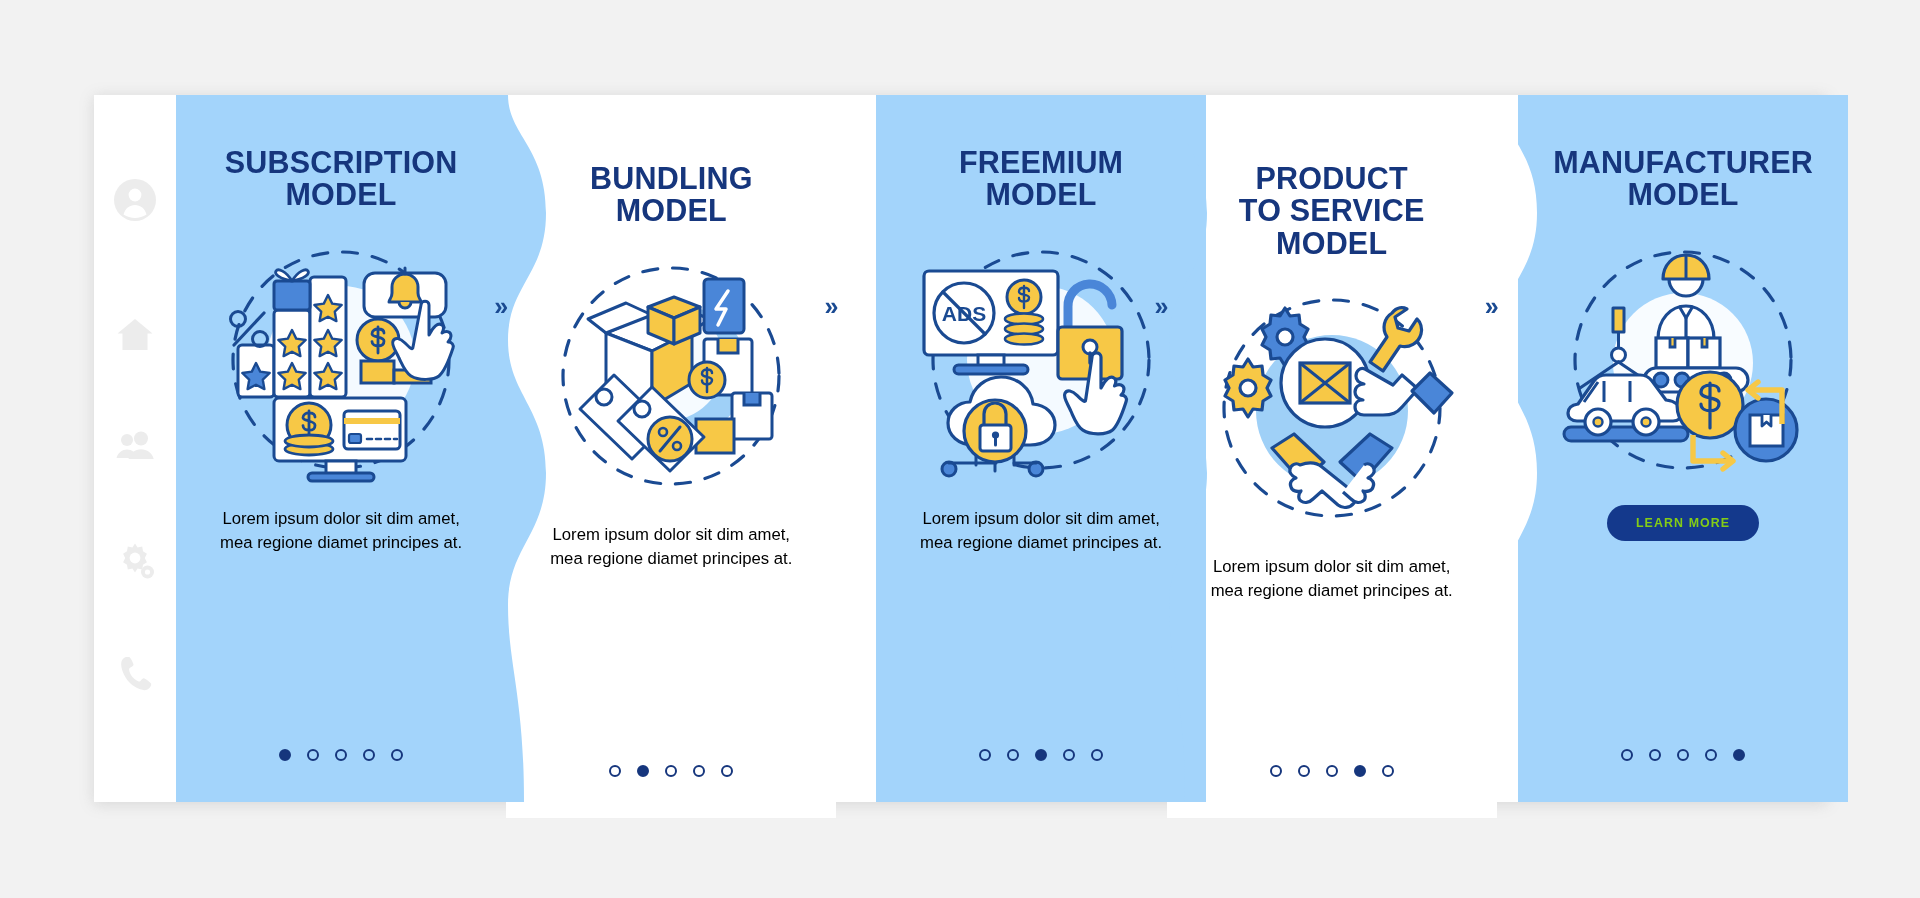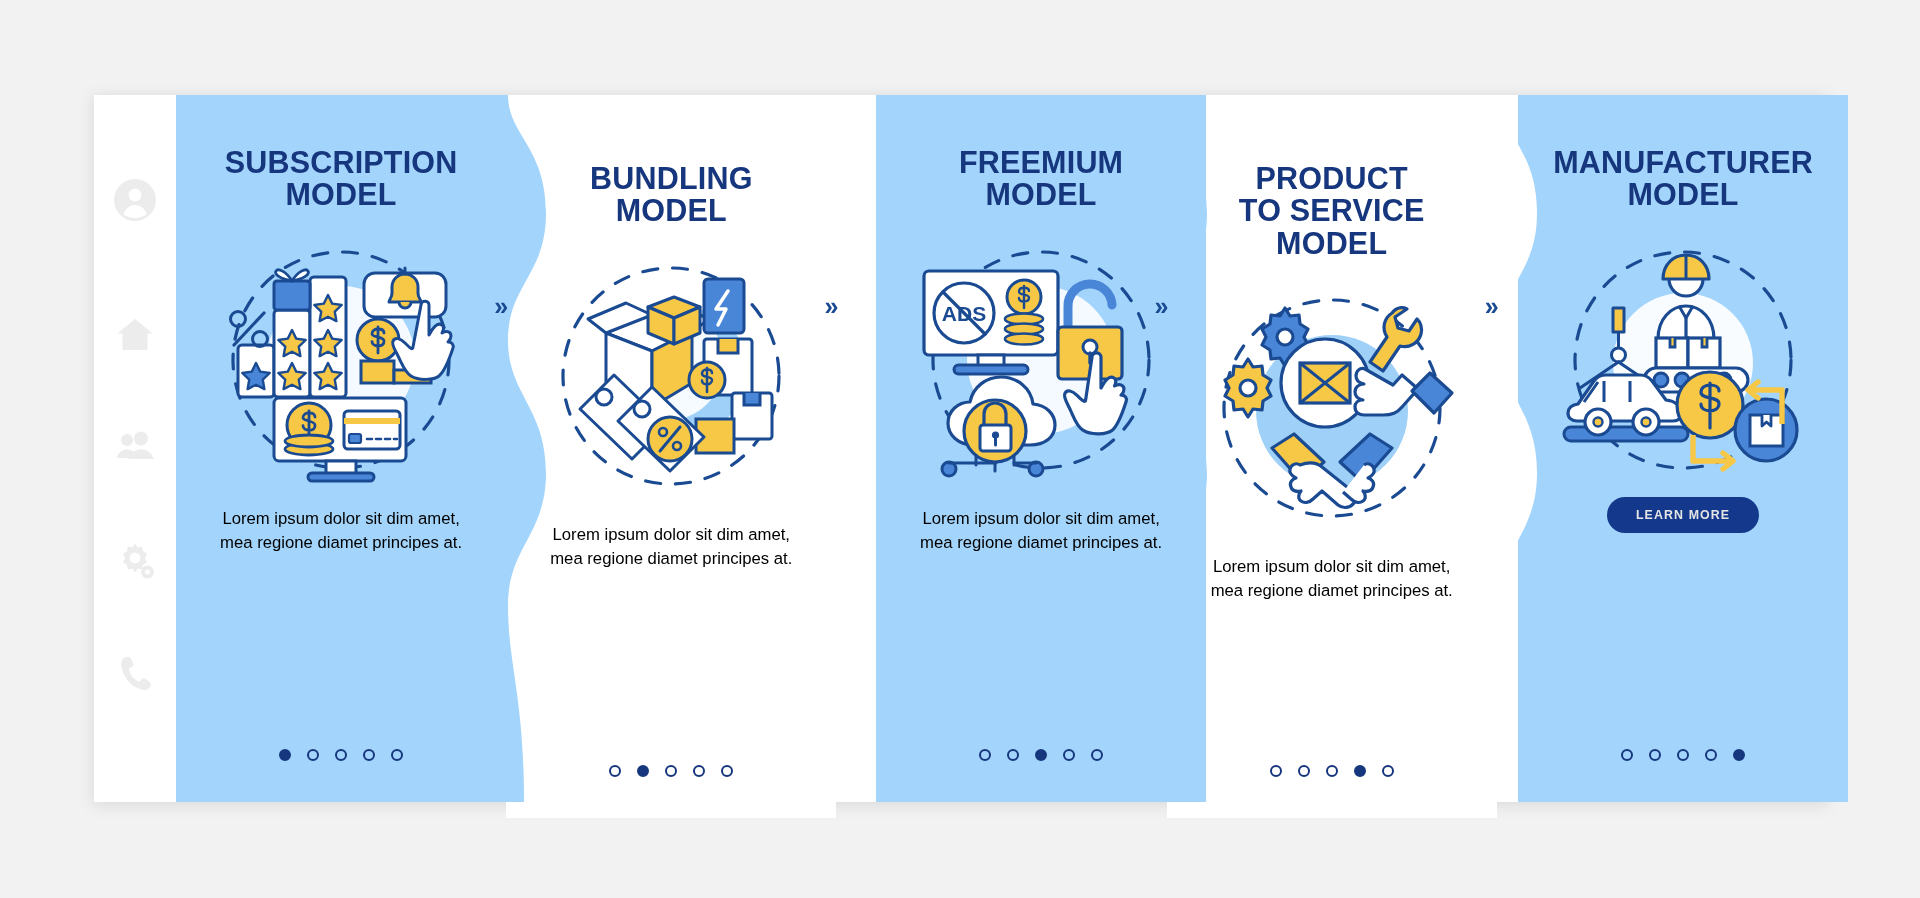--- a/index.html
+++ b/index.html
@@ -108,23 +108,23 @@
   .card-body {
     margin-top: 22px;
     font-size: 16.7px;
     line-height: 1.44;
     text-align: center;
     color: #000000;
     max-width: 262px;
   }
 
   .learn-btn {
-    margin-top: 12px;
+    margin-top: 20px;
     background: #14398c;
-    color: #e5e5e5;
+    color: #84cc16;
     border: none;
     border-radius: 22px;
     padding: 11px 29px 11px 29px;
     font-size: 12.4px;
     font-weight: 700;
     letter-spacing: 1.1px;
     font-family: "Liberation Sans", sans-serif;
     cursor: pointer;
   }
 

